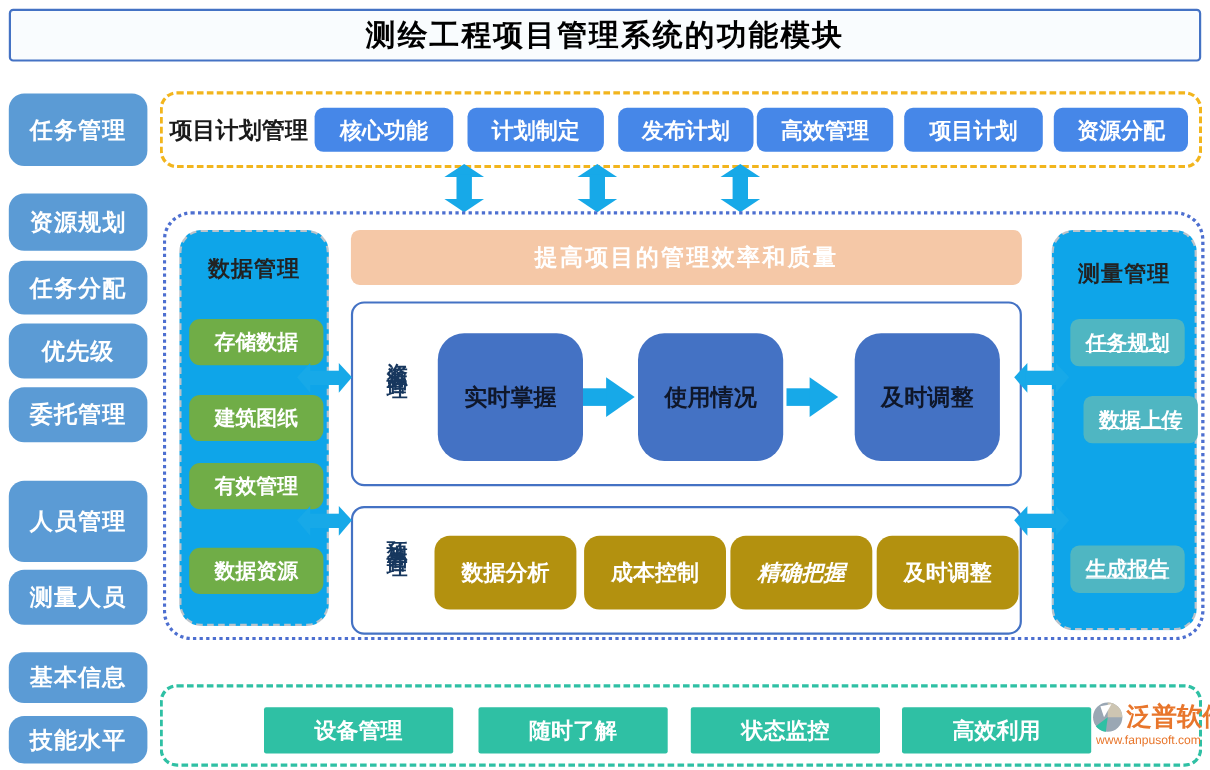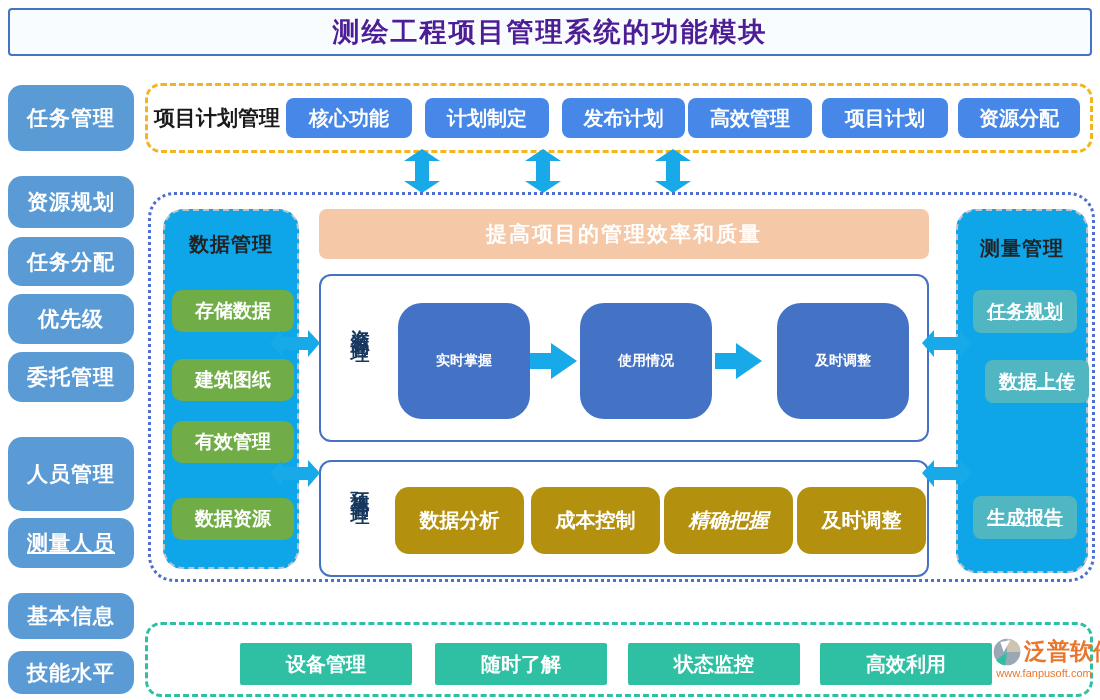--- a/index.html
+++ b/index.html
@@ -11,21 +11,21 @@
     overflow:hidden;
   }
   .abs { position:absolute; }
 
   
   .title-bar {
     left:8px; top:8px; width:1084px; height:48px;
     border:2px solid #4472c4; border-radius:4px;
     background:#f9fcfe;
     display:flex; align-items:center; justify-content:center;
-    font-size:27px; font-weight:bold; color:#4c1d95;
+    font-size:27px; font-weight:bold; color:#000000;
     letter-spacing:2px;
   }
 
   
   .side-btn {
     left:8px; width:126px;
     background:#5b9bd5; border-radius:14px;
     color:#fff; font-weight:bold; font-size:21px;
     display:flex; align-items:center; justify-content:center;
     letter-spacing:1px;
@@ -102,21 +102,21 @@
     left:168px; width:610px;
     background:#fff; border:2px solid #4472c4; border-radius:12px;
   }
   .v-label {
     writing-mode:vertical-rl; text-orientation:upright;
     font-size:19px; font-weight:bold; color:#17375e; letter-spacing:5px;
   }
   .step-blue {
     width:132px; height:116px;
     background:#4472c4; border-radius:24px;
-    color:#ffffff; font-weight:bold; font-size:14px;
+    color:#0f172a; font-weight:bold; font-size:21px;
     display:flex; align-items:center; justify-content:center;
   }
   .step-gold {
     width:129px; height:67px;
     background:#b3910f; border-radius:14px;
     color:#fff; font-weight:bold; font-size:20px;
     display:flex; align-items:center; justify-content:center;
   }
 
   
@@ -141,21 +141,21 @@
 <body>
 
 <div class="abs title-bar">测绘工程项目管理系统的功能模块</div>
 
 <div class="abs side-btn" style="top:85px;height:66px;">任务管理</div>
 <div class="abs side-btn" style="top:176px;height:52px;">资源规划</div>
 <div class="abs side-btn" style="top:237px;height:49px;">任务分配</div>
 <div class="abs side-btn" style="top:294px;height:50px;">优先级</div>
 <div class="abs side-btn" style="top:352px;height:50px;">委托管理</div>
 <div class="abs side-btn" style="top:437px;height:74px;">人员管理</div>
-<div class="abs side-btn" style="top:518px;height:50px;text-decoration:underline;">测量人员</div>
+<div class="abs side-btn" style="top:518px;height:50px;">测量人员</div>
 <div class="abs side-btn" style="top:593px;height:46px;">基本信息</div>
 <div class="abs side-btn" style="top:651px;height:43px;">技能水平</div>
 
 <div class="abs plan-box"></div>
 <div class="abs plan-label">项目计划管理</div>
 <div class="abs plan-btn" style="left:286px;width:126px;">核心功能</div>
 <div class="abs plan-btn" style="left:425px;width:124px;">计划制定</div>
 <div class="abs plan-btn" style="left:562px;width:123px;">发布计划</div>
 <div class="abs plan-btn" style="left:688px;width:124px;">高效管理</div>
 <div class="abs plan-btn" style="left:822px;width:126px;">项目计划</div>

